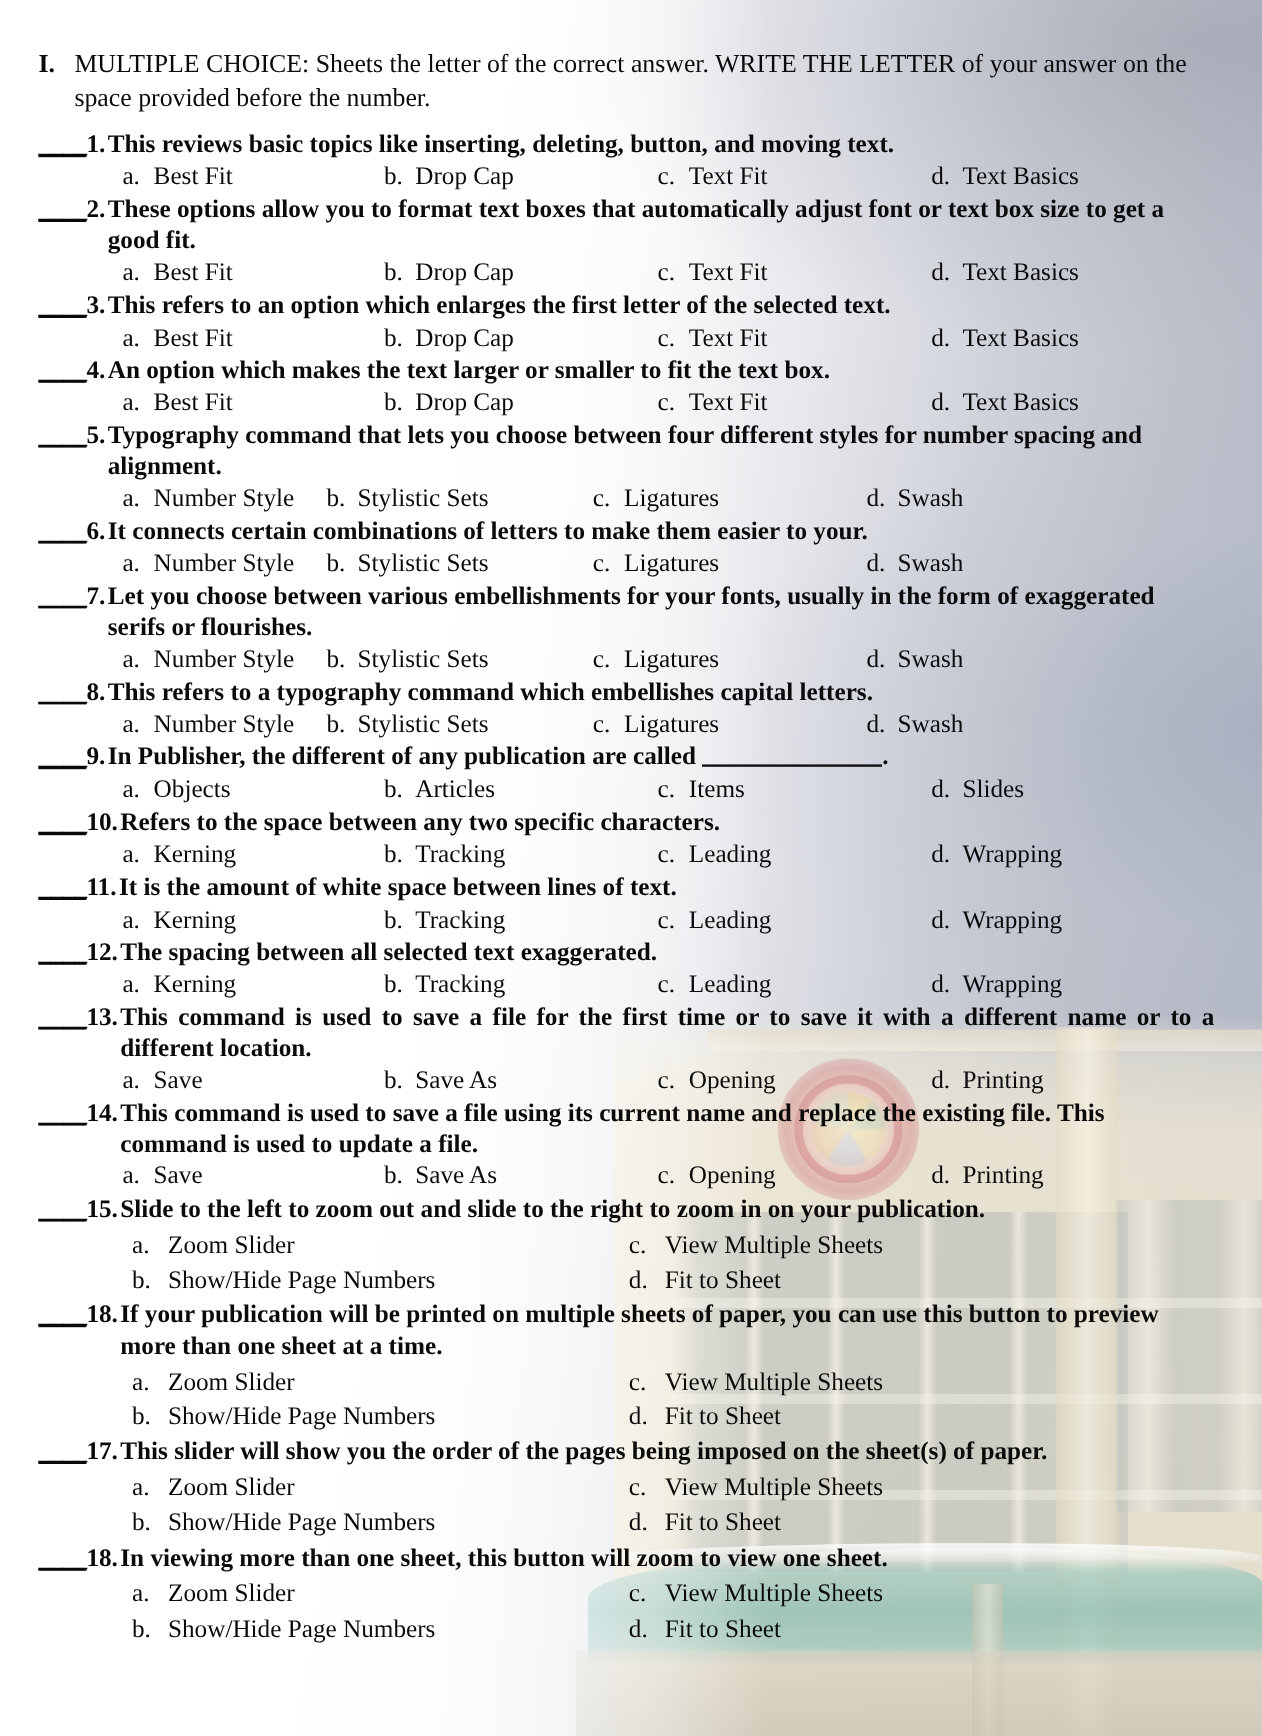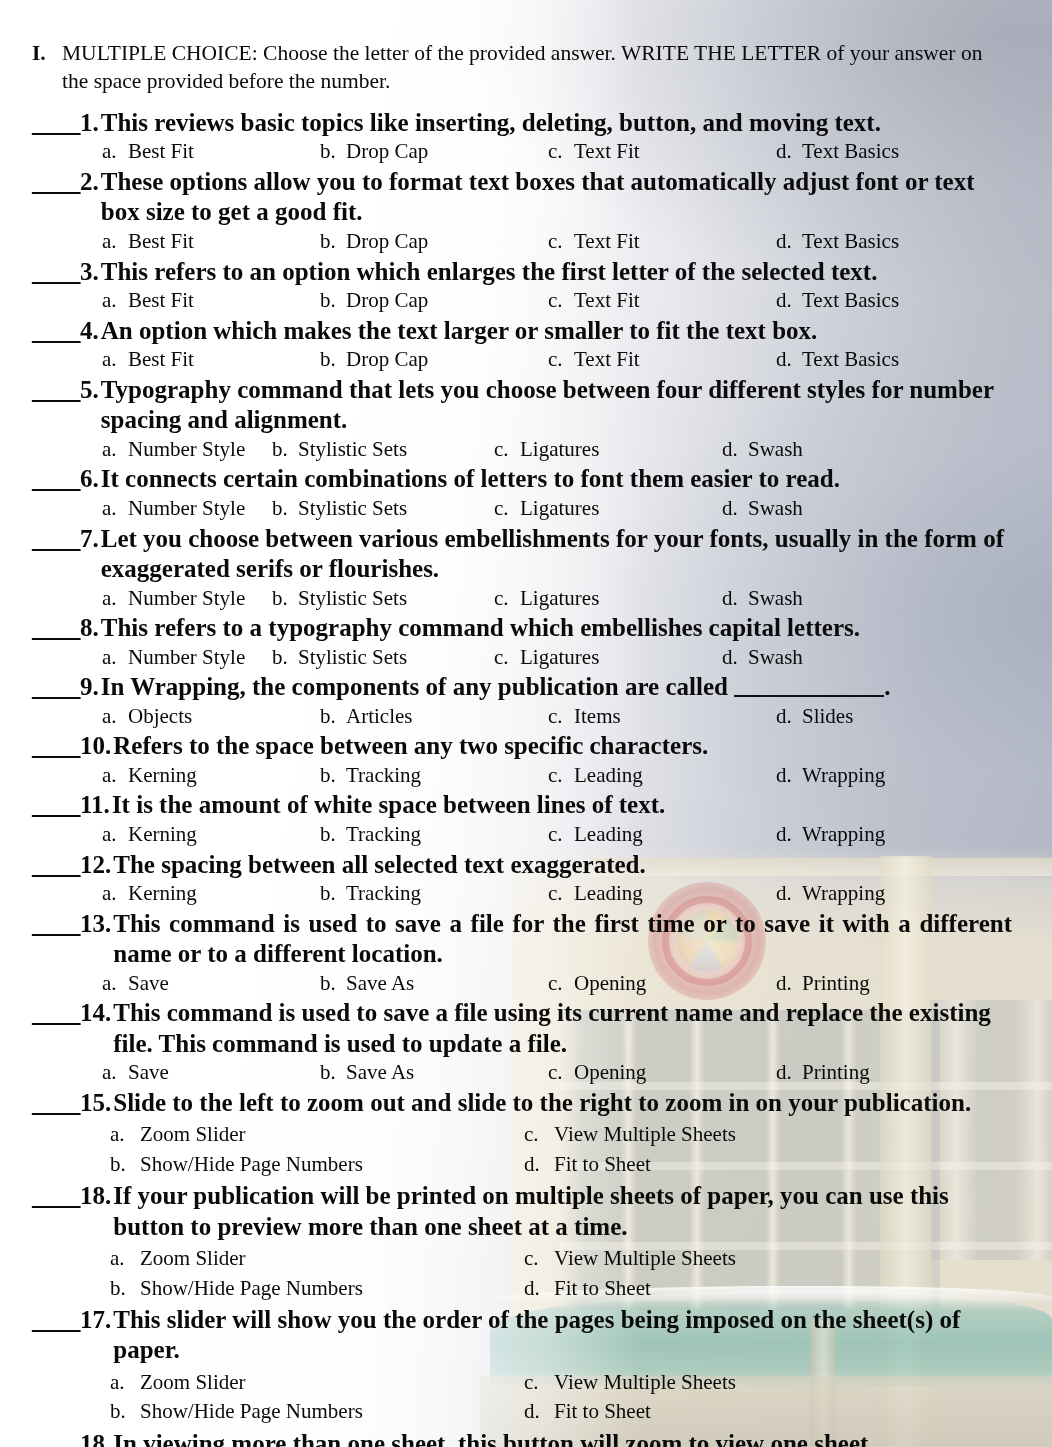--- a/index.html
+++ b/index.html
@@ -225,21 +225,21 @@
     flex:0 0 34px;
     padding-left:4px;
   }
   .section-body { flex:1; }
   .section-body b { font-weight:normal; }
 
   
   .q {
     display:flex;
     align-items:flex-start;
-    font-size:25px;
+    font-size:21px;
     line-height:1.22;
     font-weight:bold;
     margin-top:2px;
   }
   .q-blank {
     flex:0 0 auto;
     white-space:pre;
     letter-spacing:-0.5px;
     text-decoration:underline;
     text-underline-offset:2px;
@@ -321,21 +321,21 @@
   <div class="bg-layer" id="bg-ground"></div>
   <div class="bg-layer" id="bg-leftwash"></div>
   <div class="bg-layer" id="bg-seal"></div>
   <div class="bg-layer" id="bg-seal-inner"></div>
   <div class="bg-layer" id="bg-seal-ring"></div>
 
   <div id="content">
 
     <div class="section-head">
       <span class="section-roman">I.</span>
-      <span class="section-body"><b>MULTIPLE CHOICE:</b> <span>Choose the letter of the provided answer.</span> <b>WRITE THE LETTER</b> <span>of your answer on the space provided before the number.</span></span>
+      <span class="section-body"><b>MULTIPLE CHOICE:</b> <span>Sheets the letter of the correct answer.</span> <b>WRITE THE LETTER</b> <span>of your answer on the space provided before the number.</span></span>
     </div>
 
     <div id="questions">
         <div>
           <div class="q">
             <span class="q-blank">____</span>
             <span class="q-num">1.</span>
             <span class="q-text">This reviews basic topics like inserting, deleting, button, and moving text.</span>
           </div>
           <div class="opts setA">
@@ -454,21 +454,21 @@
             <div class="opt">
               <span class="letter">d.</span>
               <span class="val">Swash</span>
             </div>
           </div>
         </div>
         <div>
           <div class="q">
             <span class="q-blank">____</span>
             <span class="q-num">6.</span>
-            <span class="q-text">It connects certain combinations of letters to font them easier to read.</span>
+            <span class="q-text">It connects certain combinations of letters to make them easier to your.</span>
           </div>
           <div class="opts setB">
             <div class="opt">
               <span class="letter">a.</span>
               <span class="val">Number Style</span>
             </div>
             <div class="opt">
               <span class="letter">b.</span>
               <span class="val">Stylistic Sets</span>
             </div>
@@ -529,21 +529,21 @@
             <div class="opt">
               <span class="letter">d.</span>
               <span class="val">Swash</span>
             </div>
           </div>
         </div>
         <div>
           <div class="q">
             <span class="q-blank">____</span>
             <span class="q-num">9.</span>
-            <span class="q-text"><span>In Wrapping, the components of any publication are called </span><span class="fill-blank"></span><span>.</span></span>
+            <span class="q-text"><span>In Publisher, the different of any publication are called </span><span class="fill-blank"></span><span>.</span></span>
           </div>
           <div class="opts setC">
             <div class="opt">
               <span class="letter">a.</span>
               <span class="val">Objects</span>
             </div>
             <div class="opt">
               <span class="letter">b.</span>
               <span class="val">Articles</span>
             </div>

